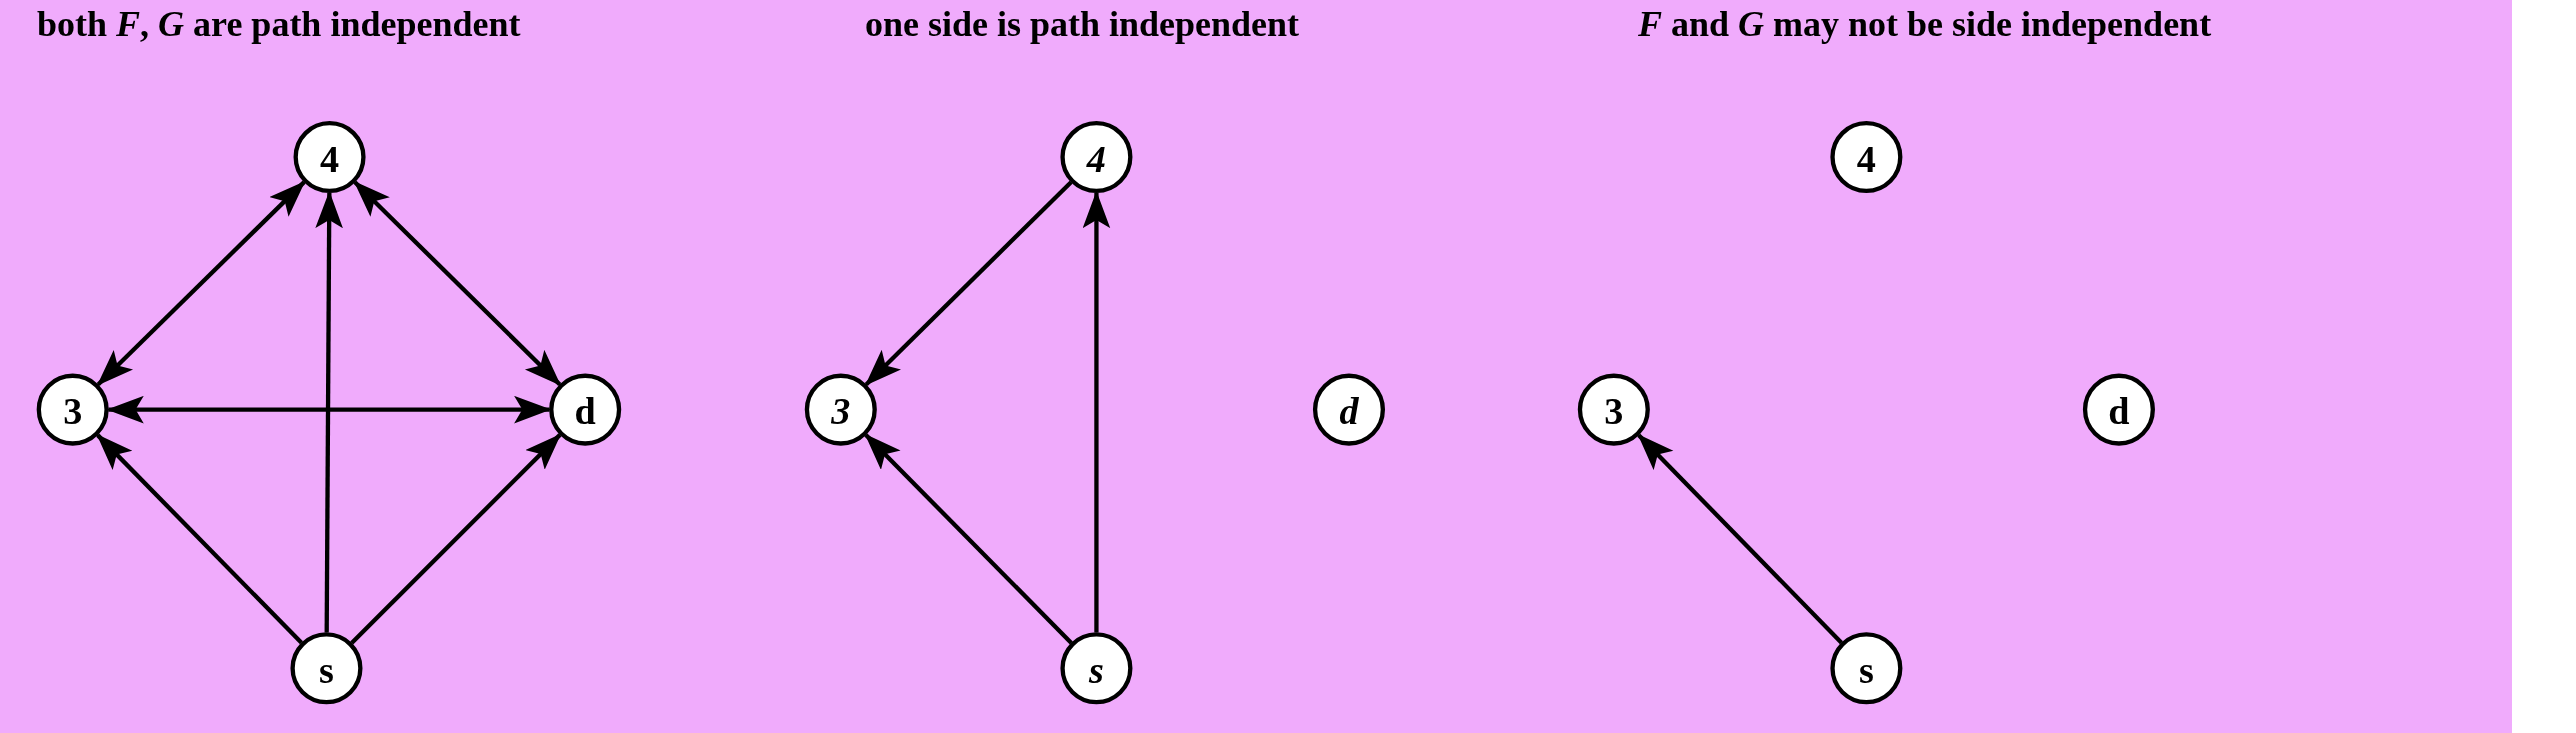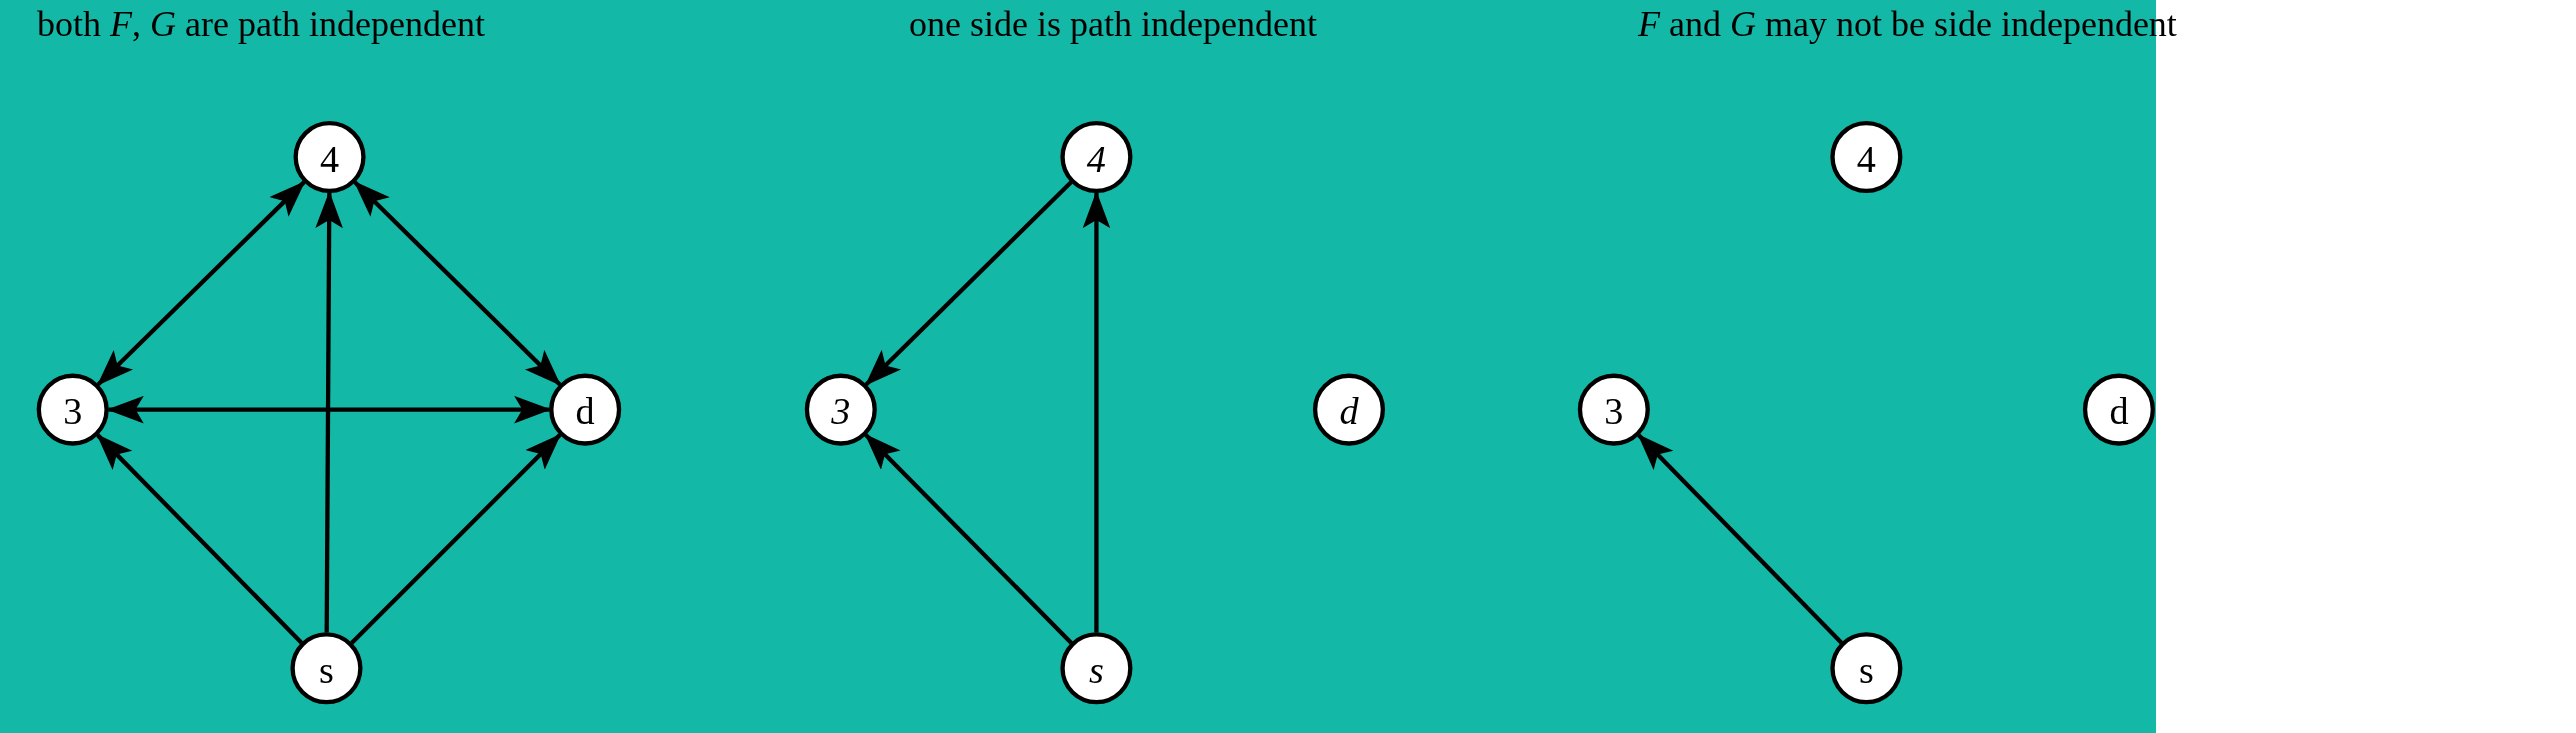--- a/index.html
+++ b/index.html
@@ -1,38 +1,38 @@
 <!DOCTYPE html>
 <html style="font-size:10px"><head>
 <meta charset="utf-8">
 <style>
   html,body{margin:0;padding:0;background:#ffffff;}
   body{width:2576px;height:733px;overflow:hidden;
        font-family:"Liberation Serif","DejaVu Serif",serif;color:#000;}
-  #stage{position:relative;width:2156px;height:733px;background:#14b8a6;}
+  #stage{position:relative;width:2512px;height:733px;background:#f0abfc;font-weight:bold;}
 
   .caption{position:absolute;white-space:nowrap;font-size:36px;line-height:1;
            color:#000;font-family:"Liberation Serif","DejaVu Serif",serif;}
   .caption .mathvar{font-style:italic;}
 
   svg.graph-layer{position:absolute;left:0;top:0;width:2576px;height:733px;}
 
   .node-label{font-size:62px;text-anchor:middle;dominant-baseline:central;
               font-family:"Liberation Serif","DejaVu Serif",serif;fill:#000;}
   .node-label.italic{font-style:italic;}
   .node-circle{fill:#ffffff;stroke:#000000;stroke-width:7;}
   .edge-line{stroke:#000000;stroke-width:7;fill:none;}
 </style>
 </head>
 <body>
 
 <div id="stage">
 
   <div class="caption" id="cap-0" style="left: 37px; top: 6.2px;"><span>both </span><span class="mathvar">F</span><span>, </span><span class="mathvar">G</span><span> are path independent</span></div>
-  <div class="caption" id="cap-1" style="left: 865px; top: 6.2px; margin-left: 44px;"><span>one side is path independent</span></div>
+  <div class="caption" id="cap-1" style="left: 865px; top: 6.2px;"><span>one side is path independent</span></div>
   <div class="caption" id="cap-2" style="left: 1638px; top: 6.2px;"><span class="mathvar">F</span><span> and </span><span class="mathvar">G</span><span> may not be side independent</span></div>
 
   <svg class="graph-layer" viewBox="0 0 4182 1190" xmlns="http://www.w3.org/2000/svg">
     <defs>
       <marker id="arrowend" markerWidth="9" markerHeight="9" refX="8.2" refY="3.2" orient="auto" markerUnits="strokeWidth">
         <path d="M0,0 L8.6,3.2 L0,6.4 L1.9,3.2 z" fill="#000000"></path>
       </marker>
       <marker id="arrowstart" markerWidth="9" markerHeight="9" refX="0.4" refY="3.2" orient="auto" markerUnits="strokeWidth">
         <path d="M8.6,0 L0,3.2 L8.6,6.4 L6.7,3.2 z" fill="#000000"></path>
       </marker>

